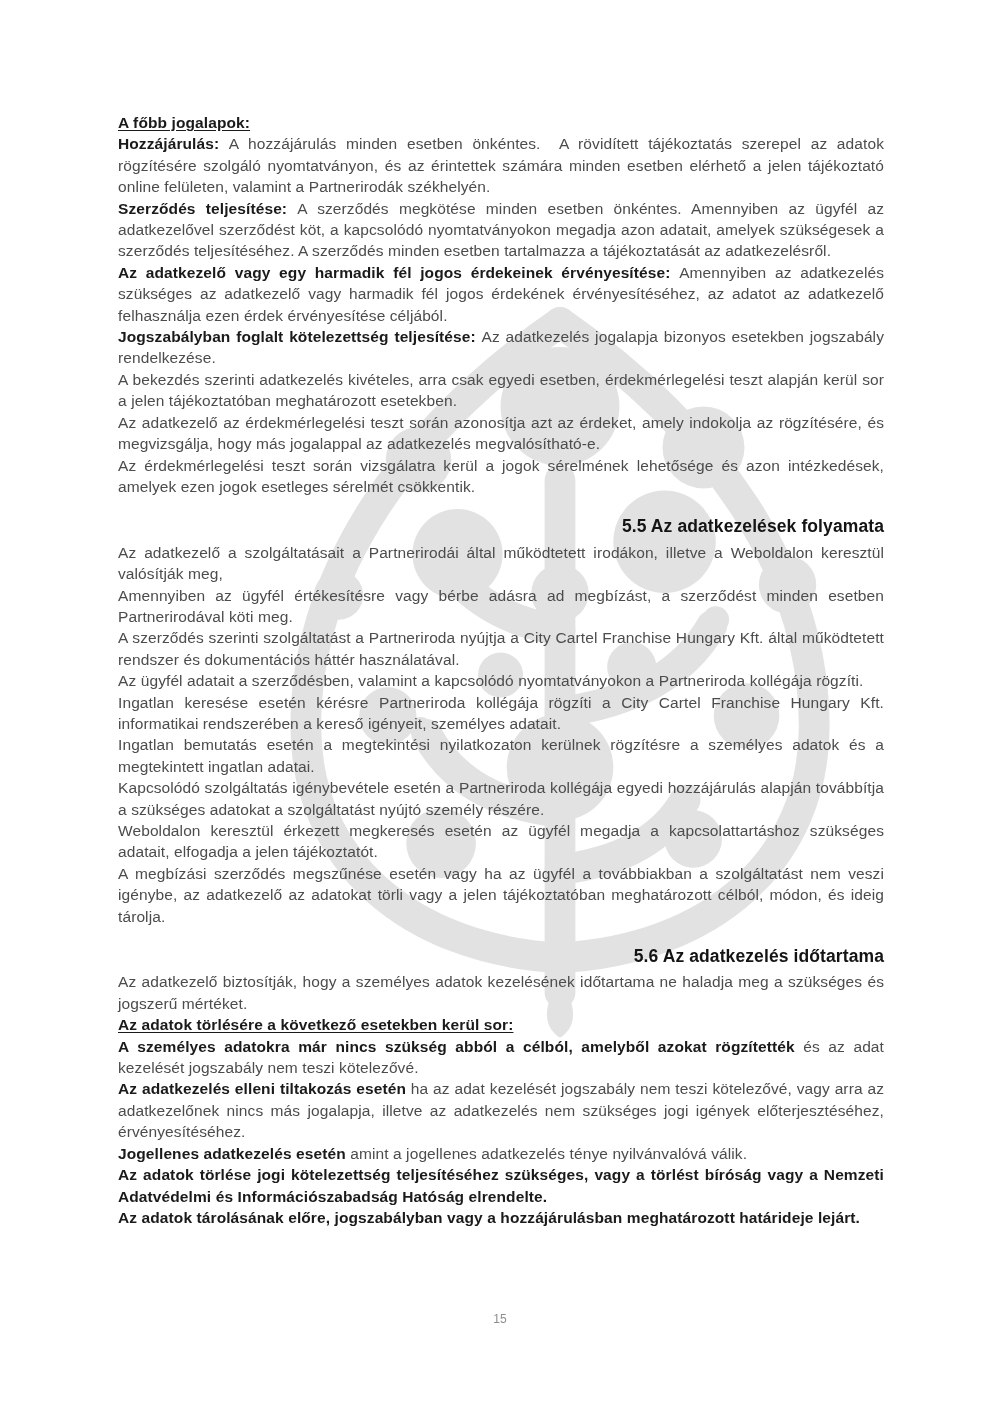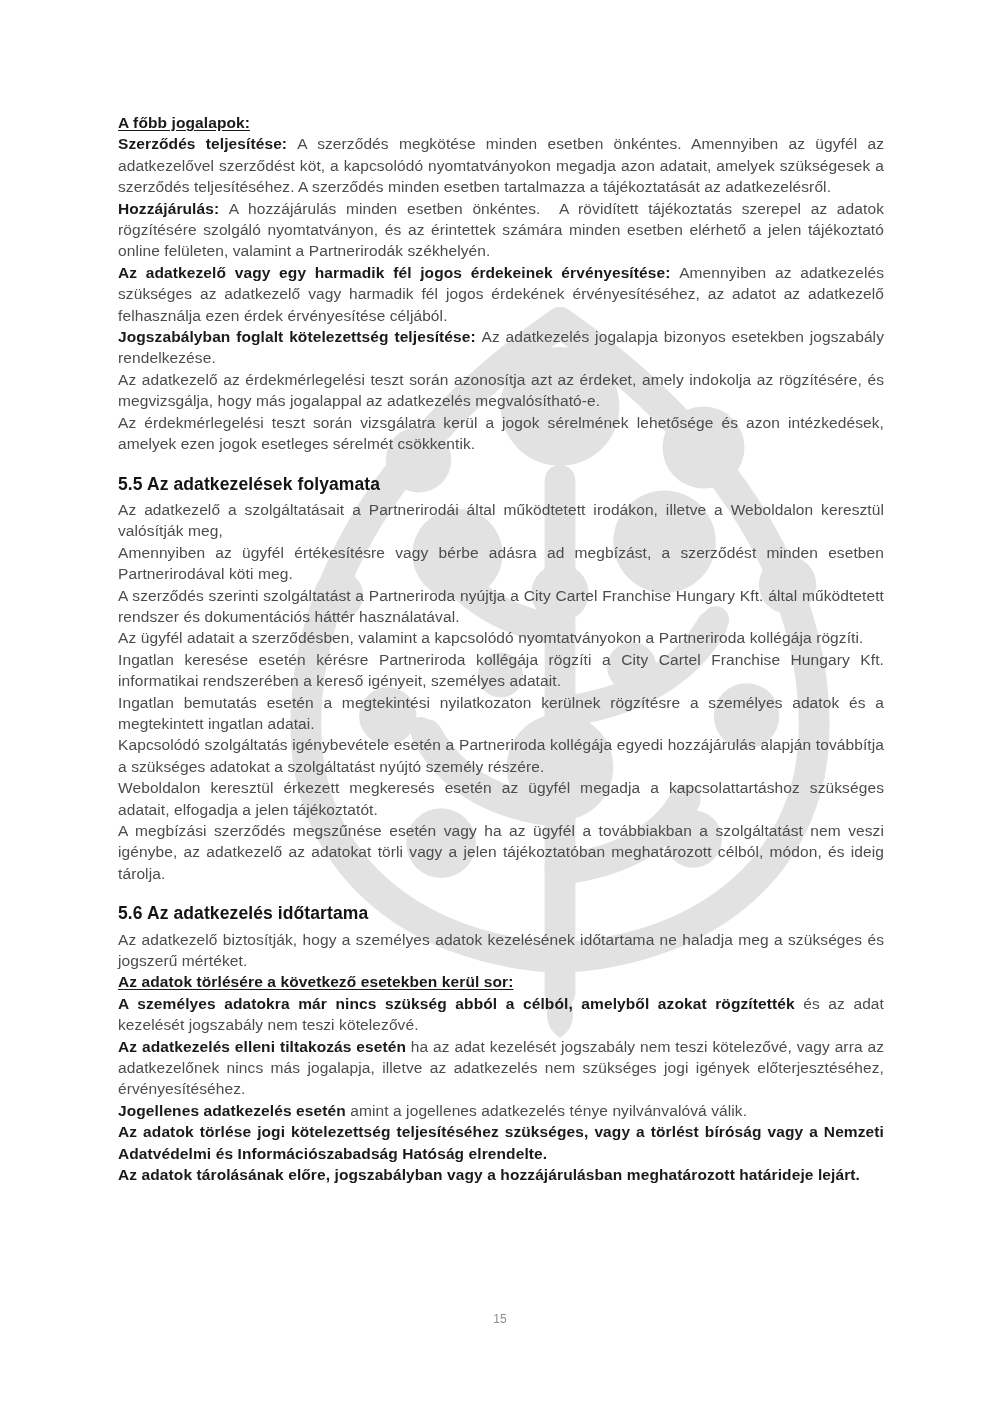--- a/index.html
+++ b/index.html
@@ -32,21 +32,21 @@
     text-align:justify;
   }
   .doc-para span{white-space:pre-wrap;}
   .b{font-weight:700;color:#1a1a1a;}
   .u{text-decoration:underline;text-underline-offset:2px;}
   .doc-heading{
     font-size:17.5px;
     font-weight:700;
     color:#141414;
     margin:19px 0 4px 0;
-    text-align:left;
+    text-align:right;
     letter-spacing:0.1px;
   }
   .page-footer{
     position:absolute;
     top:1312px;left:0;
     width:100%;
     text-align:center;
     font-size:12px;
     color:#8d8d8d;
     z-index:1;
@@ -86,24 +86,25 @@
       <circle cx="276" cy="250" r="13"></circle>
       <circle cx="552" cy="326" r="13"></circle>
       <circle cx="264" cy="432" r="11"></circle>
       <circle cx="526" cy="498" r="11"></circle>
       <path d="M400,676 C384,702 382,722 400,734 C418,722 416,702 400,676 Z"></path>
     </g>
   </svg>
 
   <div class="content">
       <p class="doc-para"><span class="b u">A főbb jogalapok:</span></p>
+      <p class="doc-para"><span class="b">Hozzájárulás: </span><span>A hozzájárulás minden esetben önkéntes.  A rövidített tájékoztatás szerepel az adatok rögzítésére szolgáló nyomtatványon, és az érintettek számára minden esetben elérhető a jelen tájékoztató online felületen, valamint a Partnerirodák székhelyén.</span></p>
       <p class="doc-para"><span class="b">Szerződés teljesítése: </span><span>A szerződés megkötése minden esetben önkéntes. Amennyiben az ügyfél az adatkezelővel szerződést köt, a kapcsolódó nyomtatványokon megadja azon adatait, amelyek szükségesek a szerződés teljesítéséhez. A szerződés minden esetben tartalmazza a tájékoztatását az adatkezelésről.</span></p>
-      <p class="doc-para"><span class="b">Hozzájárulás: </span><span>A hozzájárulás minden esetben önkéntes.  A rövidített tájékoztatás szerepel az adatok rögzítésére szolgáló nyomtatványon, és az érintettek számára minden esetben elérhető a jelen tájékoztató online felületen, valamint a Partnerirodák székhelyén.</span></p>
       <p class="doc-para"><span class="b">Az adatkezelő vagy egy harmadik fél jogos érdekeinek érvényesítése: </span><span>Amennyiben az adatkezelés szükséges az adatkezelő vagy harmadik fél jogos érdekének érvényesítéséhez, az adatot az adatkezelő felhasználja ezen érdek érvényesítése céljából.</span></p>
       <p class="doc-para"><span class="b">Jogszabályban foglalt kötelezettség teljesítése: </span><span>Az adatkezelés jogalapja bizonyos esetekben jogszabály rendelkezése.</span></p>
+      <p class="doc-para"><span>A bekezdés szerinti adatkezelés kivételes, arra csak egyedi esetben, érdekmérlegelési teszt alapján kerül sor a jelen tájékoztatóban meghatározott esetekben.</span></p>
       <p class="doc-para"><span>Az adatkezelő az érdekmérlegelési teszt során azonosítja azt az érdeket, amely indokolja az rögzítésére, és megvizsgálja, hogy más jogalappal az adatkezelés megvalósítható-e.</span></p>
       <p class="doc-para"><span>Az érdekmérlegelési teszt során vizsgálatra kerül a jogok sérelmének lehetősége és azon intézkedések, amelyek ezen jogok esetleges sérelmét csökkentik.</span></p>
       <h2 class="doc-heading"><span>5.5 Az adatkezelések folyamata</span></h2>
       <p class="doc-para"><span>Az adatkezelő a szolgáltatásait a Partnerirodái által működtetett irodákon, illetve a Weboldalon keresztül valósítják meg,</span></p>
       <p class="doc-para"><span>Amennyiben az ügyfél értékesítésre vagy bérbe adásra ad megbízást, a szerződést minden esetben Partnerirodával köti meg.</span></p>
       <p class="doc-para"><span>A szerződés szerinti szolgáltatást a Partneriroda nyújtja a City Cartel Franchise Hungary Kft. által működtetett rendszer és dokumentációs háttér használatával.</span></p>
       <p class="doc-para"><span>Az ügyfél adatait a szerződésben, valamint a kapcsolódó nyomtatványokon a Partneriroda kollégája rögzíti.</span></p>
       <p class="doc-para"><span>Ingatlan keresése esetén kérésre Partneriroda kollégája rögzíti a City Cartel Franchise Hungary Kft. informatikai rendszerében a kereső igényeit, személyes adatait.</span></p>
       <p class="doc-para"><span>Ingatlan bemutatás esetén a megtekintési nyilatkozaton kerülnek rögzítésre a személyes adatok és a megtekintett ingatlan adatai.</span></p>
       <p class="doc-para"><span>Kapcsolódó szolgáltatás igénybevétele esetén a Partneriroda kollégája egyedi hozzájárulás alapján továbbítja a szükséges adatokat a szolgáltatást nyújtó személy részére.</span></p>

